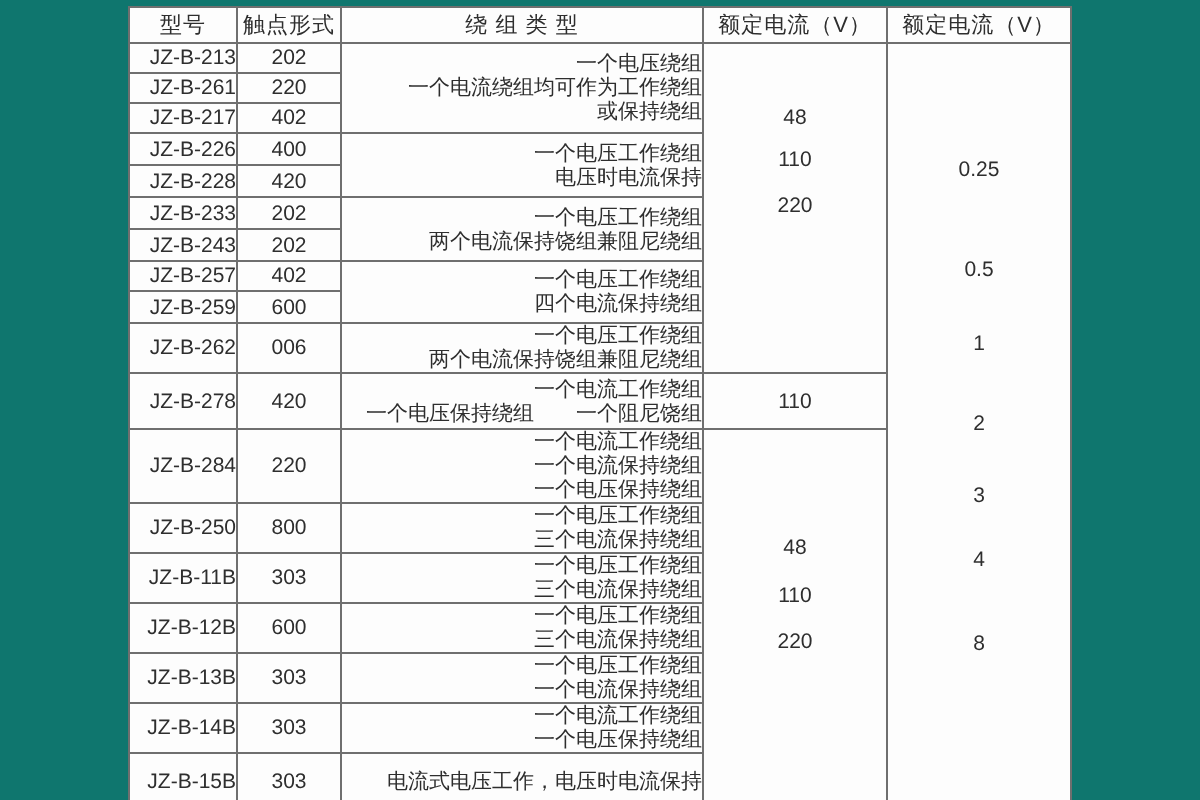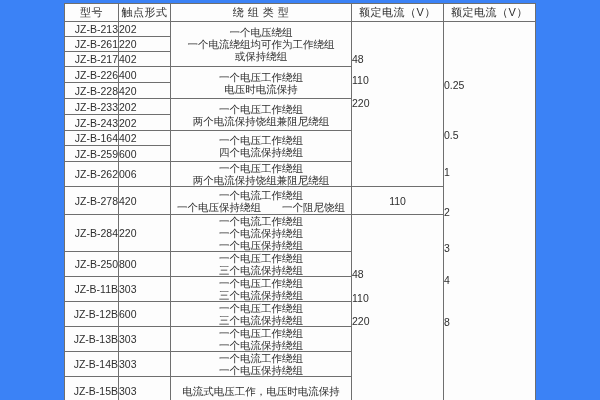--- a/index.html
+++ b/index.html
@@ -1,45 +1,45 @@
 <!DOCTYPE html>
 <html><head>
 <meta charset="utf-8">
 <style>
   html,body { margin:0; padding:0; }
   .screen {
     position:relative;
     width:600px; height:400px;
-    background:#3b82f6;
+    background:#0f766e;
     font-family:"Liberation Sans", sans-serif;
     color:#2e2e2e;
     overflow:hidden;
   }
   table.spec {
     position:absolute; left:64px; top:3px;
     border-collapse:collapse;
     table-layout:fixed;
     background:#fdfdfd;
   }
   .spec td, .spec th {
     border:1px solid #6f6f6f;
     padding:0;
     font-weight:normal;
     vertical-align:middle;
     overflow:hidden;
   }
   .spec th { font-size:11px; height:17px; letter-spacing:0.5px; }
   .c-model   { text-align:right; font-size:10.5px; }
-  .c-contact { font-size:10.5px; }
-  .c-winding { text-align:center; font-size:10.5px; line-height:12px; padding:2px 3px 2px 8px; }
+  .c-contact { text-align:center; font-size:10.5px; }
+  .c-winding { text-align:right; font-size:10.5px; line-height:12px; padding:2px 3px 2px 8px; }
   .c-winding div { white-space:pre; }
   .rel { position:relative; }
   .fv {
     position:absolute; left:0; width:100%;
-    text-align:left; font-size:10.5px; line-height:12px;
+    text-align:center; font-size:10.5px; line-height:12px;
   }
   .center { text-align:center; font-size:10.5px; }
   
   .vA0{top:31px} .vA1{top:52px} .vA2{top:75px}
   
   .vC0{top:53px} .vC1{top:77px} .vC2{top:100px}
   
   .cu0{top:57px} .cu1{top:107px} .cu2{top:144px} .cu3{top:184px}
   .cu4{top:220px} .cu5{top:252px} .cu6{top:294px}
 </style>
@@ -121,21 +121,21 @@
         <div>两个电流保持饶组兼阻尼绕组</div>
       </td>
     </tr>
 
     <tr style="height:16px">
       <td class="c-model">JZ-B-243</td>
       <td class="c-contact">202</td>
     </tr>
 
     <tr style="height:15px">
-      <td class="c-model">JZ-B-164</td>
+      <td class="c-model">JZ-B-257</td>
       <td class="c-contact">402</td>
       <td class="c-winding" rowspan="2">
         <div>一个电压工作绕组</div>
         <div>四个电流保持绕组</div>
       </td>
     </tr>
 
     <tr style="height:16px">
       <td class="c-model">JZ-B-259</td>
       <td class="c-contact">600</td>

